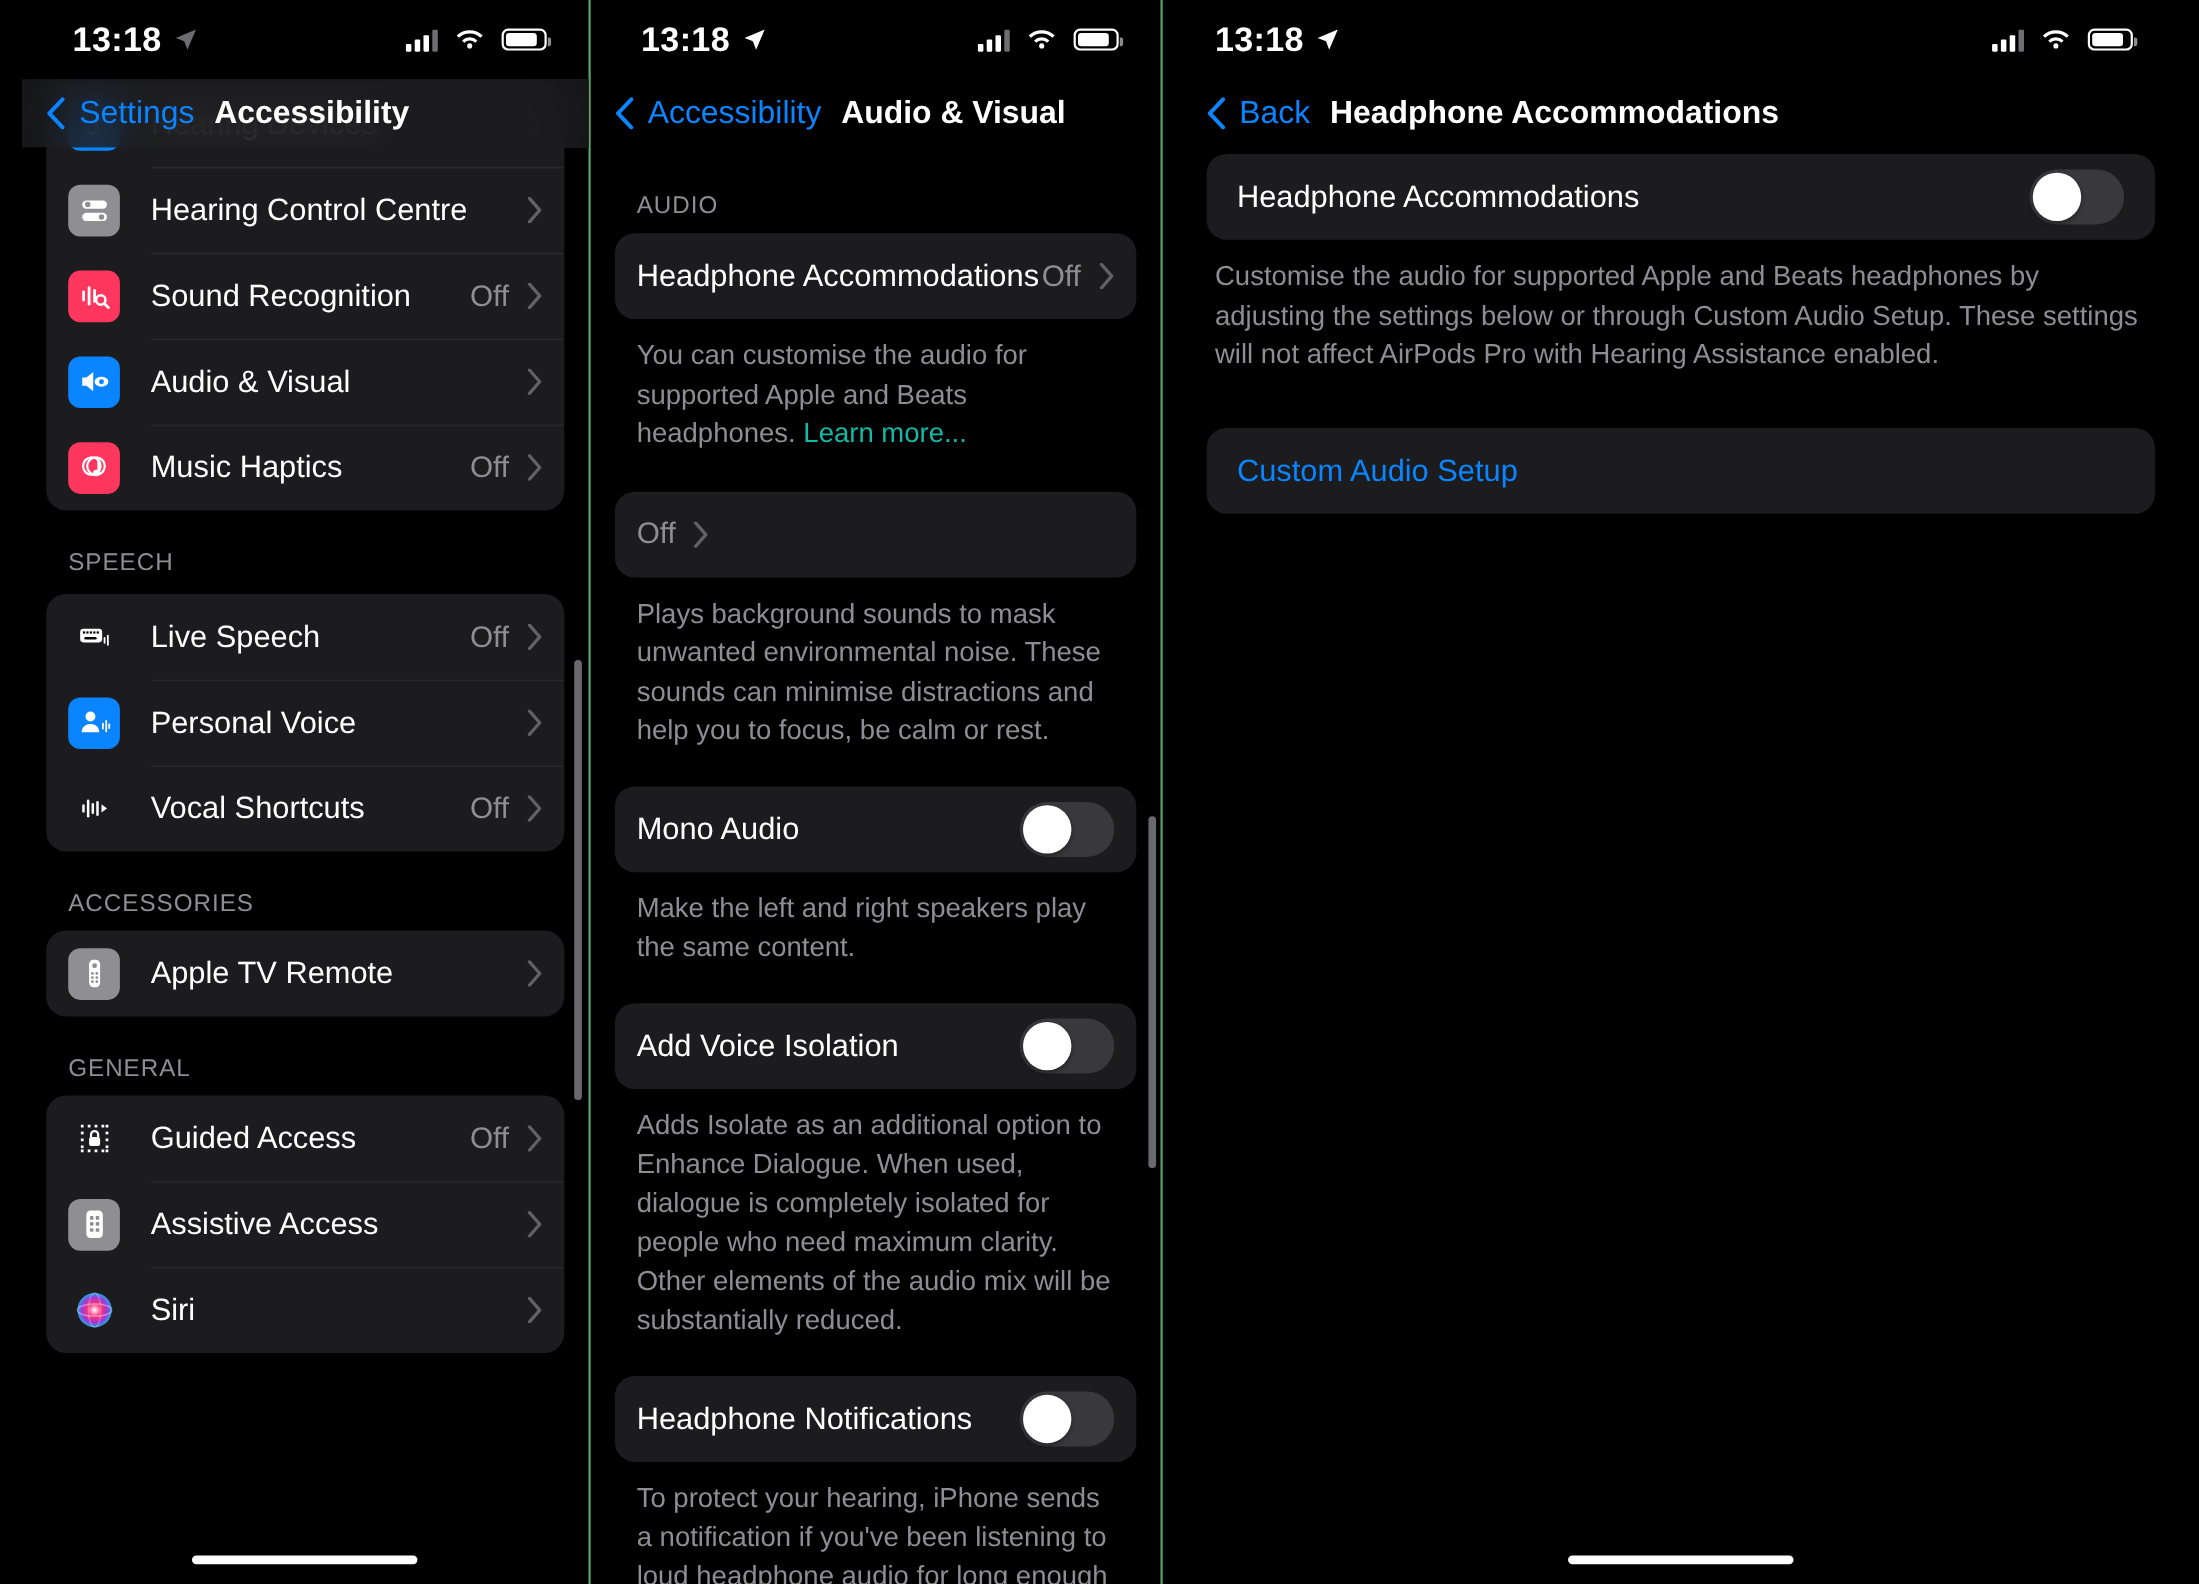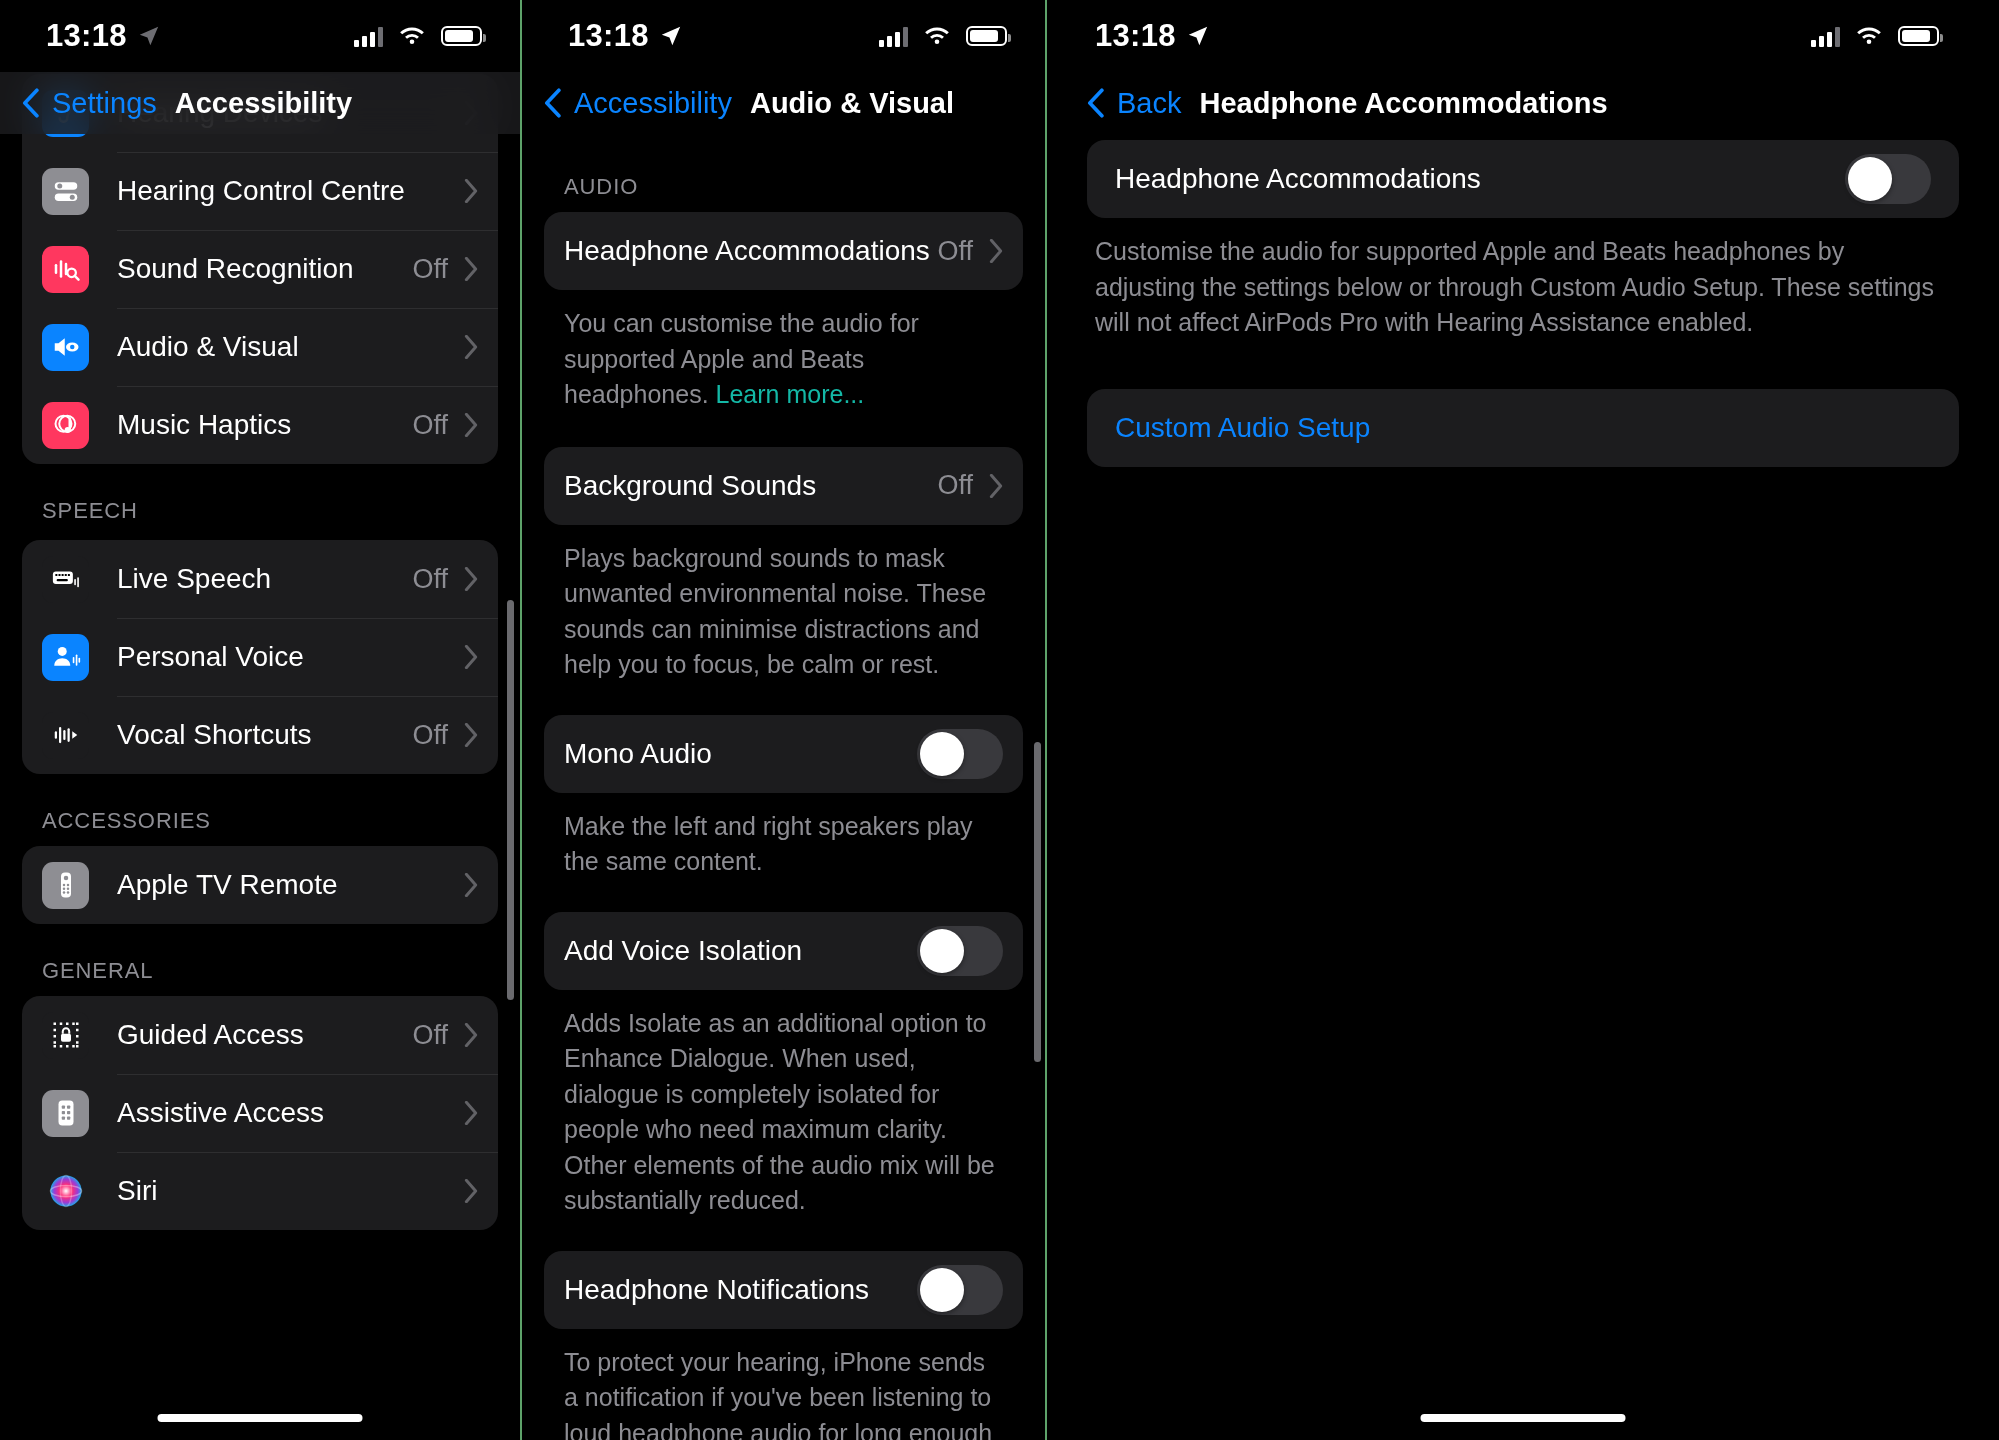--- a/index.html
+++ b/index.html
@@ -1,19 +1,19 @@
 <!DOCTYPE html>
 <html><head>
 <meta charset="utf-8">
 <style>
   * { margin:0; padding:0; box-sizing:border-box; }
   html,body { width:1999px; height:1440px; background:#000; overflow:hidden; }
   body { font-family:"Liberation Sans", sans-serif; -webkit-font-smoothing:antialiased; }
 
-  .screens { display:flex; width:1999px; height:1440px; }
+  .screens { display:flex; width:1999px; height:1440px;padding-left:20px; }
   .screen { position:relative; height:1440px; background:#000; overflow:hidden; }
   .screen.left   { width:520px; }
   .screen.mid    { width:525px; border-left:2px solid #5ea36a; }
   .screen.right  { width:954px; border-left:2px solid #5ea36a; }
 
   
   .statusbar { height:72px; display:flex; align-items:center; justify-content:space-between;
                padding:0 38px 0 46px; color:#fff; position:relative; z-index:30; }
   .sb-left { display:flex; align-items:center; gap:11px; }
   .sb-time { font-size:31px; font-weight:600; letter-spacing:.3px; }
@@ -383,21 +383,20 @@
           <span class="row-val">Off</span>
           <svg class="chev-r" viewBox="0 0 10 18">
               <path d="M1.5 1L8.5 9l-7 8" stroke="#8d8d93" stroke-width="2.2" fill="none" stroke-linecap="round" stroke-linejoin="round"></path>
             </svg>
         </div>
       </div>
       <div class="hint"><span>You can customise the audio for supported Apple and Beats headphones. </span><a href="#">Learn more...</a></div>
 
       <div class="group" style="margin-top:28px">
         <div class="row">
-          <span class="row-label">Background Sounds</span>
           <span class="row-val">Off</span>
           <svg class="chev-r" viewBox="0 0 10 18">
               <path d="M1.5 1L8.5 9l-7 8" stroke="#8d8d93" stroke-width="2.2" fill="none" stroke-linecap="round" stroke-linejoin="round"></path>
             </svg>
         </div>
       </div>
       <div class="hint">Plays background sounds to mask unwanted environmental noise. These sounds can minimise distractions and help you to focus, be calm or rest.</div>
 
       <div class="group" style="margin-top:26px">
         <div class="row">

